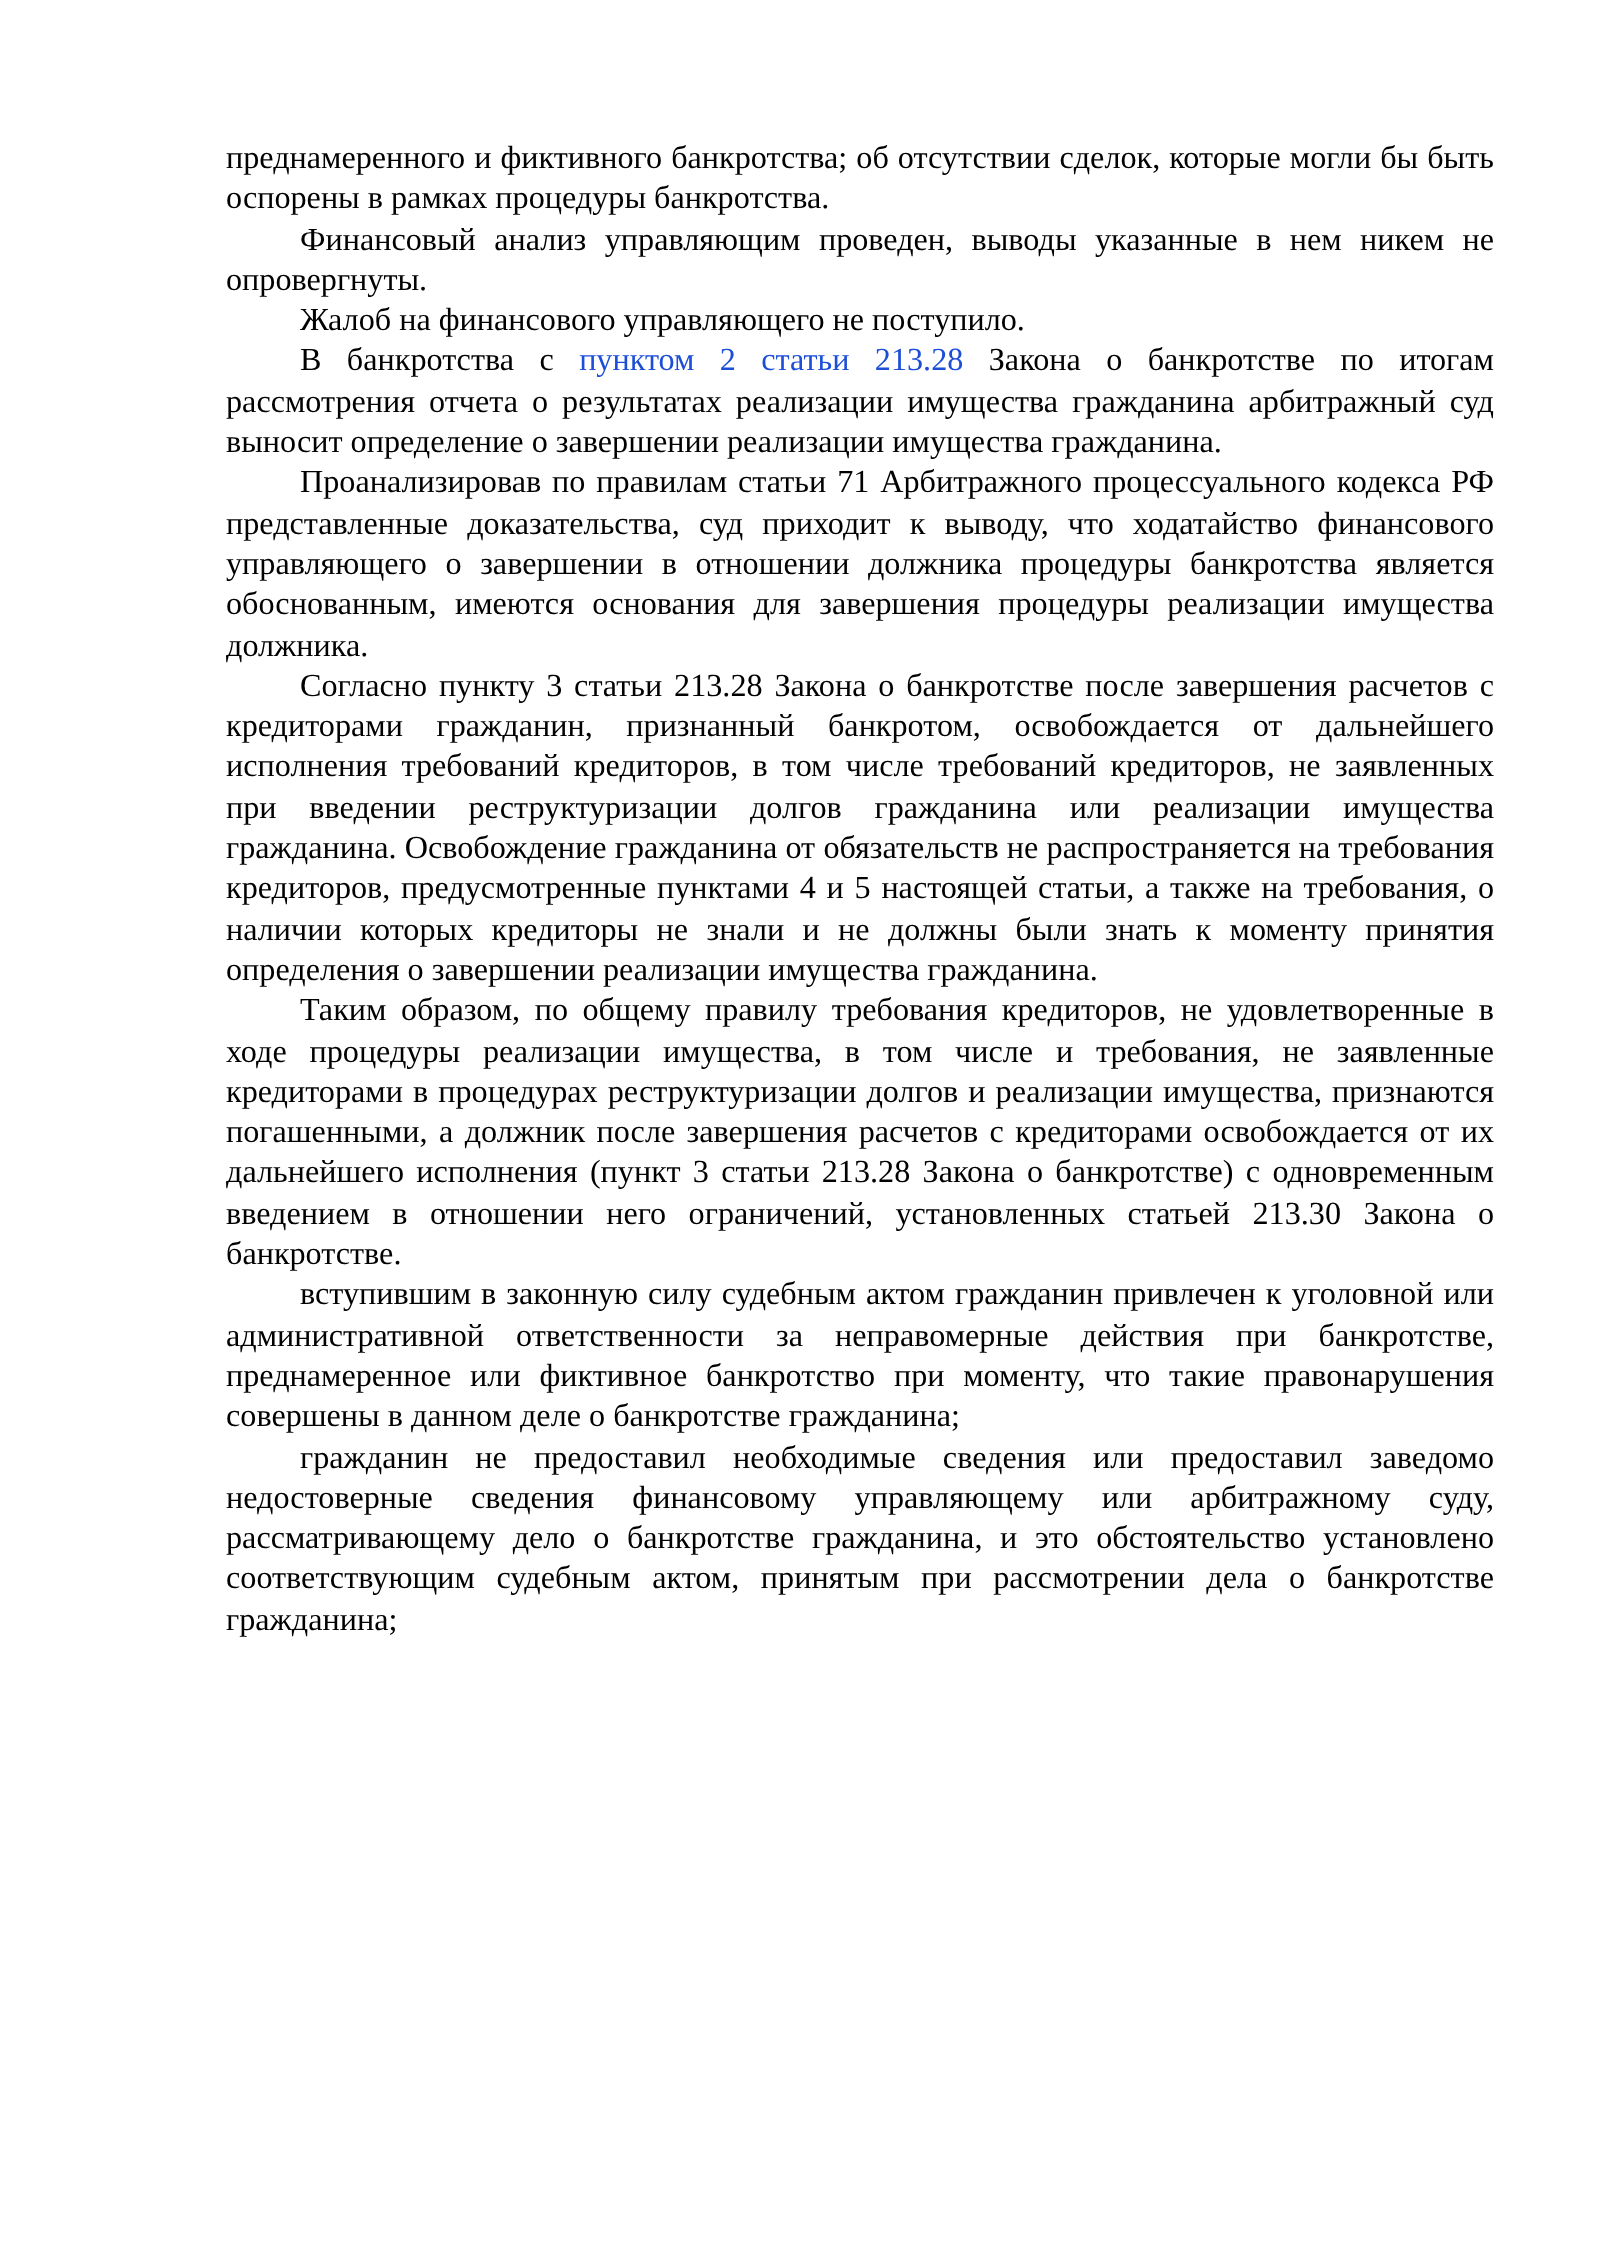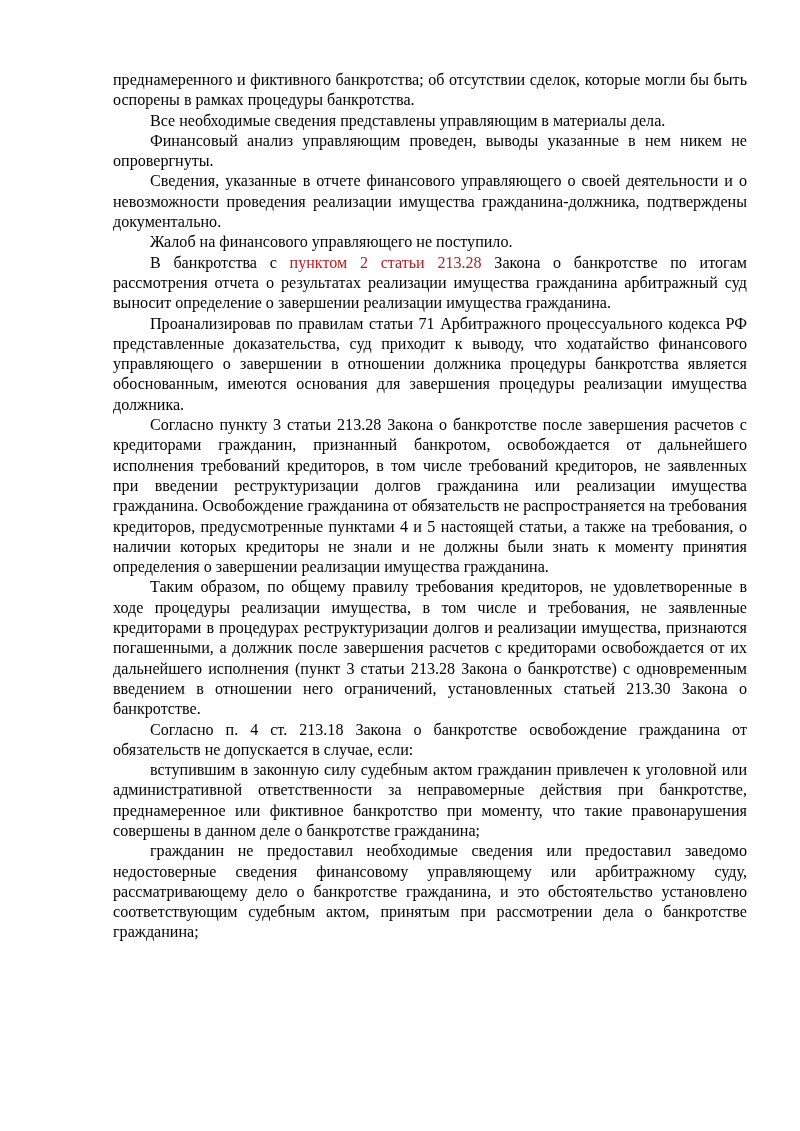--- a/index.html
+++ b/index.html
@@ -38,25 +38,22 @@
     text-decoration: none;
     cursor: pointer;
   }
 </style>
 </head>
 <body>
 
 <div class="page">
   <div class="text-block">
       <p class="no-indent"><span>преднамеренного и фиктивного банкротства; об отсутствии сделок, которые могли бы быть оспорены в рамках процедуры банкротства.</span></p>
-      <p><span>Все необходимые сведения представлены управляющим в материалы дела.</span></p>
       <p><span>Финансовый анализ управляющим проведен, выводы указанные в нем никем не опровергнуты.</span></p>
-      <p><span>Сведения, указанные в отчете финансового управляющего о своей деятельности и о невозможности проведения реализации имущества гражданина-должника, подтверждены документально.</span></p>
       <p><span>Жалоб на финансового управляющего не поступило.</span></p>
-      <p><span>В банкротства с </span><span class="statute-link" style="color: #b91c1c;">пунктом 2 статьи 213.28</span><span> Закона о банкротстве по итогам рассмотрения отчета о результатах реализации имущества гражданина арбитражный суд выносит определение о завершении реализации имущества гражданина.</span></p>
+      <p><span>В банкротства с </span><span class="statute-link" style="color: #1d4ed8;">пунктом 2 статьи 213.28</span><span> Закона о банкротстве по итогам рассмотрения отчета о результатах реализации имущества гражданина арбитражный суд выносит определение о завершении реализации имущества гражданина.</span></p>
       <p><span>Проанализировав по правилам статьи 71 Арбитражного процессуального кодекса РФ представленные доказательства, суд приходит к выводу, что ходатайство финансового управляющего о завершении в отношении должника процедуры банкротства является обоснованным, имеются основания для завершения процедуры реализации имущества должника.</span></p>
       <p><span>Согласно пункту 3 статьи 213.28 Закона о банкротстве после завершения расчетов с кредиторами гражданин, признанный банкротом, освобождается от дальнейшего исполнения требований кредиторов, в том числе требований кредиторов, не заявленных при введении реструктуризации долгов гражданина или реализации имущества гражданина. Освобождение гражданина от обязательств не распространяется на требования кредиторов, предусмотренные пунктами 4 и 5 настоящей статьи, а также на требования, о наличии которых кредиторы не знали и не должны были знать к моменту принятия определения о завершении реализации имущества гражданина.</span></p>
       <p><span>Таким образом, по общему правилу требования кредиторов, не удовлетворенные в ходе процедуры реализации имущества, в том числе и требования, не заявленные кредиторами в процедурах реструктуризации долгов и реализации имущества, признаются погашенными, а должник после завершения расчетов с кредиторами освобождается от их дальнейшего исполнения (пункт 3 статьи 213.28 Закона о банкротстве) с одновременным введением в отношении него ограничений, установленных статьей 213.30 Закона о банкротстве.</span></p>
-      <p><span>Согласно п. 4 ст. 213.18 Закона о банкротстве освобождение гражданина от обязательств не допускается в случае, если:</span></p>
       <p><span>вступившим в законную силу судебным актом гражданин привлечен к уголовной или административной ответственности за неправомерные действия при банкротстве, преднамеренное или фиктивное банкротство при моменту, что такие правонарушения совершены в данном деле о банкротстве гражданина;</span></p>
       <p><span>гражданин не предоставил необходимые сведения или предоставил заведомо недостоверные сведения финансовому управляющему или арбитражному суду, рассматривающему дело о банкротстве гражданина, и это обстоятельство установлено соответствующим судебным актом, принятым при рассмотрении дела о банкротстве гражданина;</span></p>
     </div>
 </div>
 
 </body></html>

